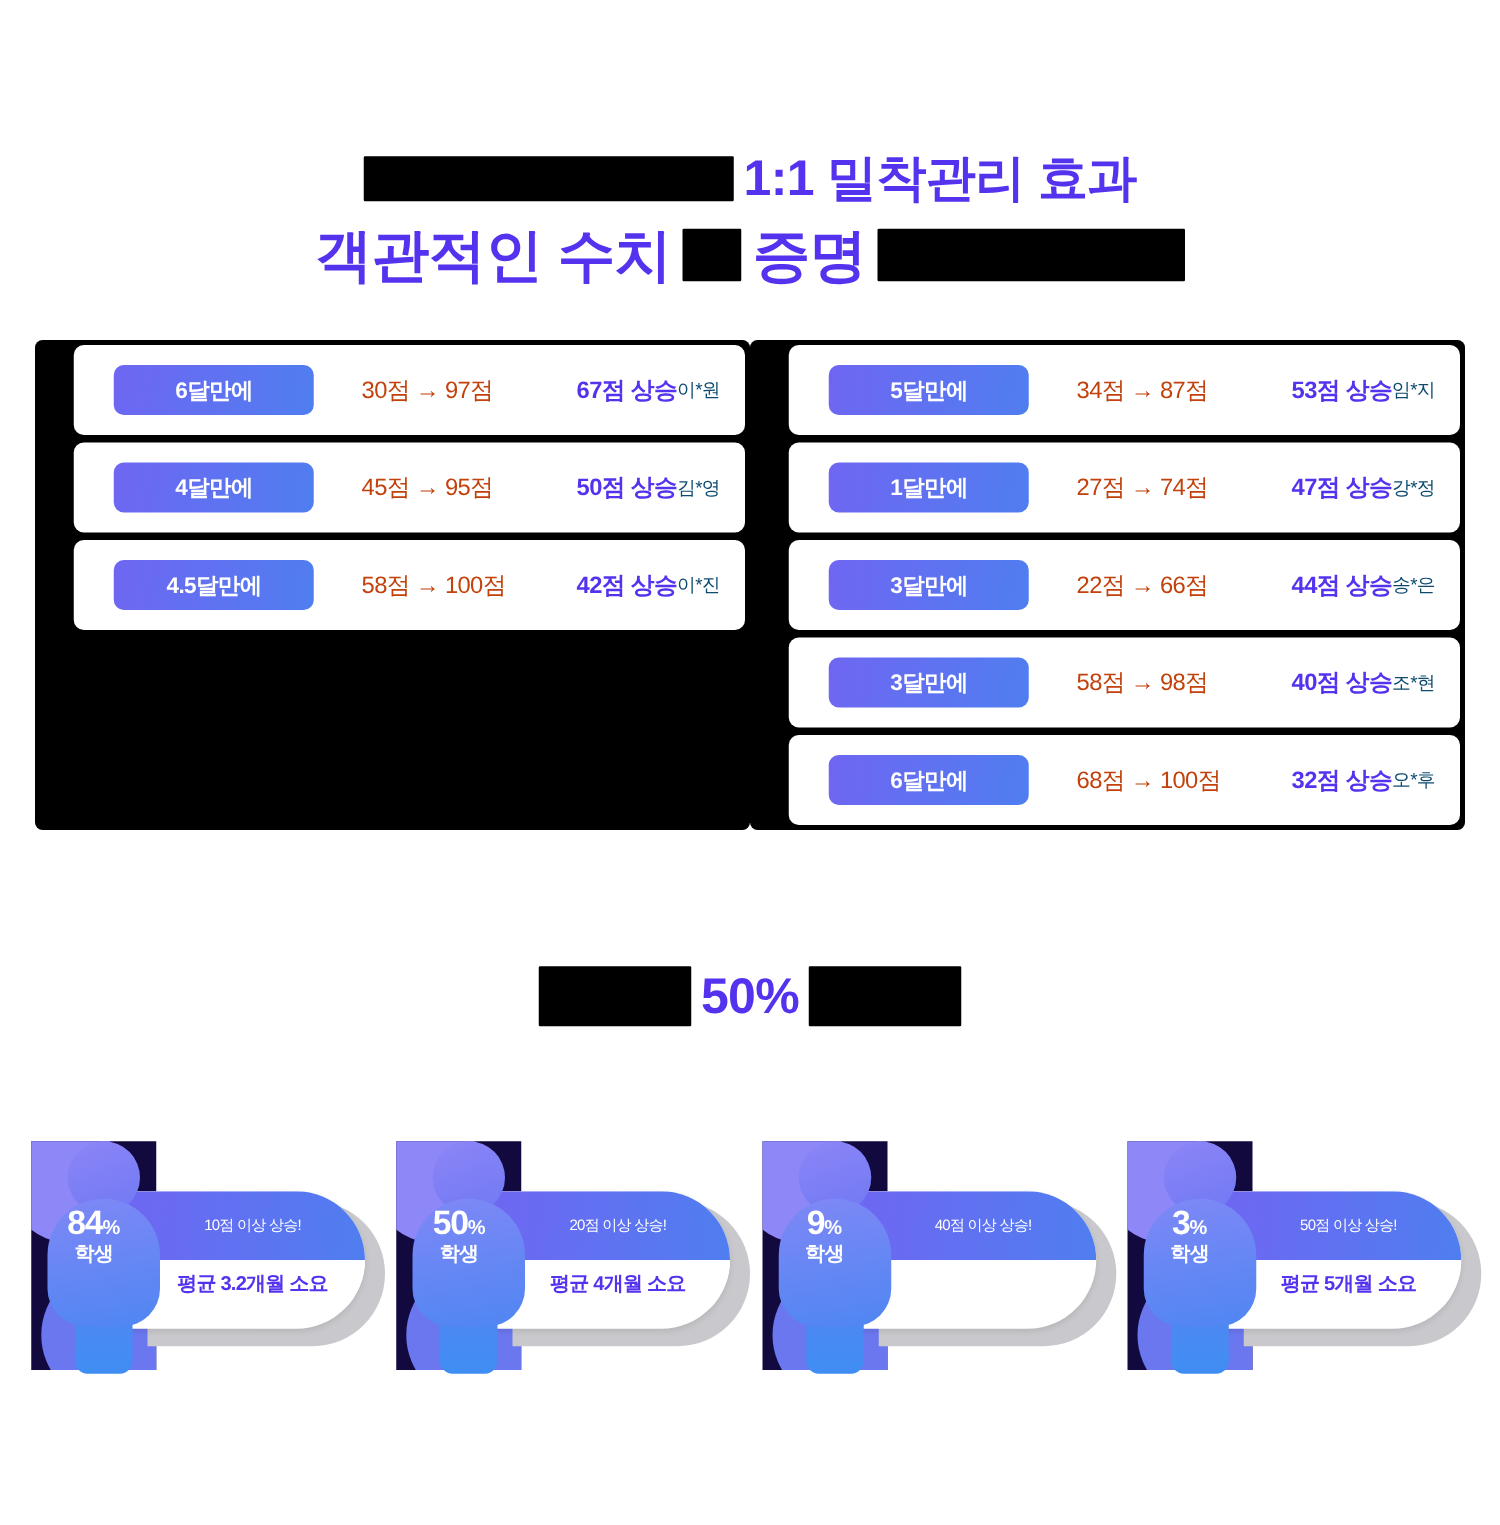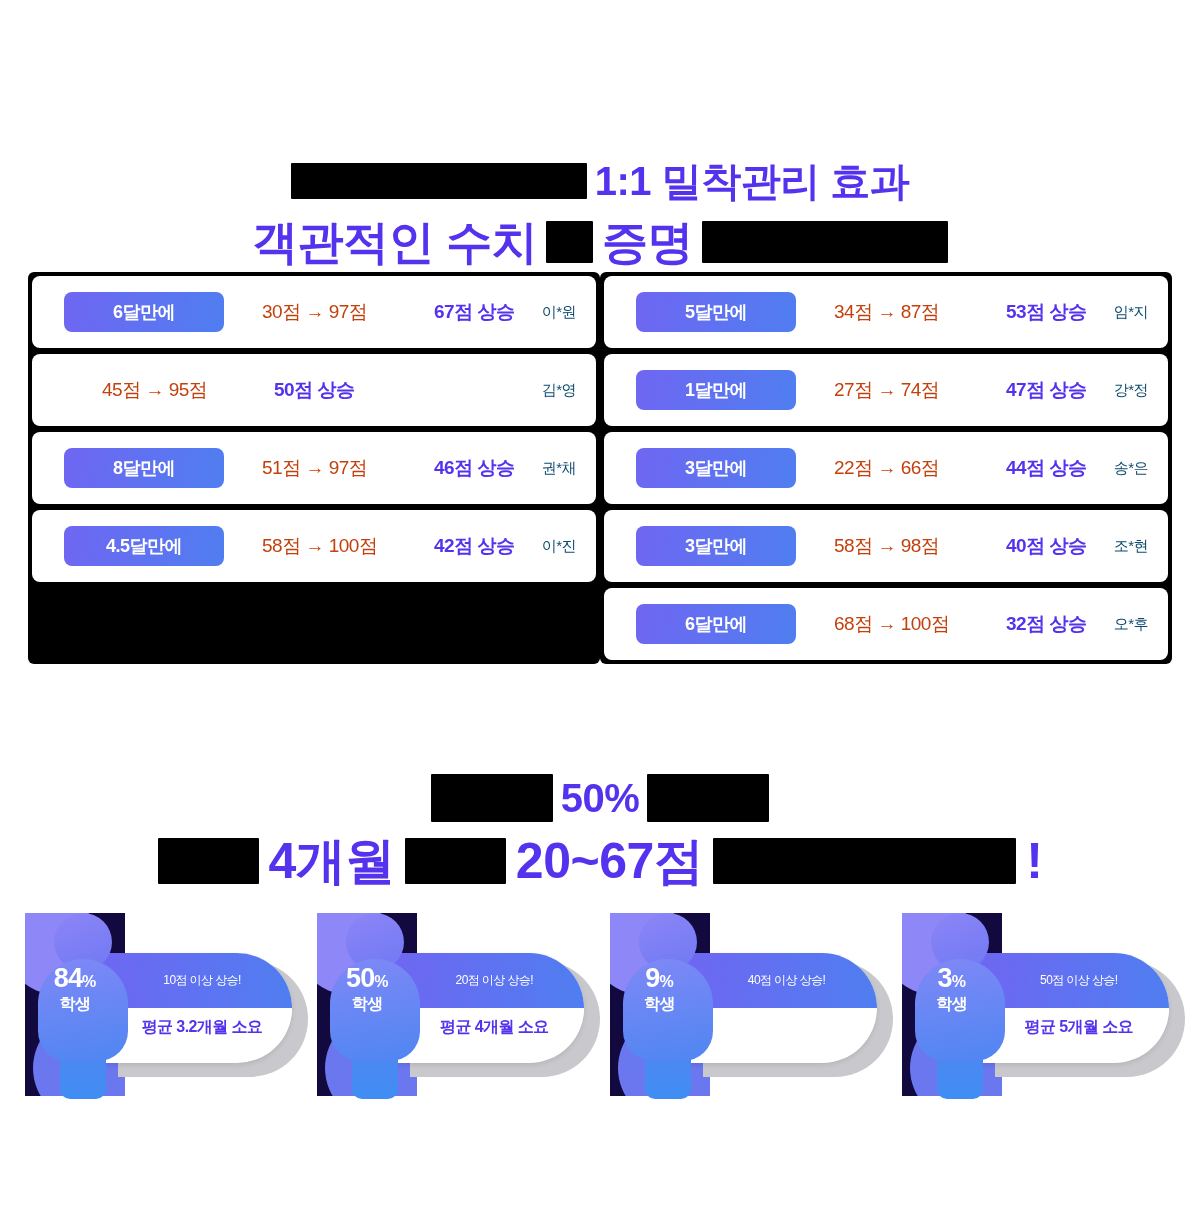--- a/index.html
+++ b/index.html
@@ -20,21 +20,21 @@
     top: 118px;
     left: 0;
     width: 1200px;
     text-align: center;
   }
   .hl-line {
     display: block;
     white-space: nowrap;
     line-height: 1.18;
   }
-  .hl-line-a { font-size: 40px; margin-top: 37px; }
+  .hl-line-a { font-size: 40px; }
   .hl-line-b { font-size: 46px; margin-top: 6px; }
 
   .redact {
     display: inline-block;
     background: #000000;
     color: transparent;
     font-weight: 900;
     letter-spacing: 0.5px;
     vertical-align: middle;
     border-radius: 1px;
@@ -61,20 +61,21 @@
     justify-content: space-between;
   }
   .table-group {
     width: 676px;
     background: #000000;
     border-radius: 6px;
     padding: 4px 4px 4px 4px;
     display: flex;
     flex-direction: column;
     gap: 6px;
+    align-items: flex-end;
   }
   .result-row {
     background: #ffffff;
     border-radius: 8px;
     height: 72px;
     display: flex;
     align-items: center;
     padding: 0 20px 0 32px;
   }
   .period-badge {
@@ -293,29 +294,24 @@
 
 <div class="tables">
   <div class="table-group">
       <div class="result-row">
         <div class="period-badge">6달만에</div>
         <div class="score-change">30점 → 97점</div>
         <div class="gain">67점 상승</div>
         <div class="student-name">이*원</div>
       </div>
       <div class="result-row">
+        <div class="period-badge">4달만에</div>
         <div class="score-change">45점 → 95점</div>
         <div class="gain">50점 상승</div>
         <div class="student-name">김*영</div>
-      </div>
-      <div class="result-row">
-        <div class="period-badge">8달만에</div>
-        <div class="score-change">51점 → 97점</div>
-        <div class="gain">46점 상승</div>
-        <div class="student-name">권*채</div>
       </div>
       <div class="result-row">
         <div class="period-badge">4.5달만에</div>
         <div class="score-change">58점 → 100점</div>
         <div class="gain">42점 상승</div>
         <div class="student-name">이*진</div>
       </div>
     </div>
   <div class="table-group">
       <div class="result-row">
@@ -346,21 +342,20 @@
         <div class="period-badge">6달만에</div>
         <div class="score-change">68점 → 100점</div>
         <div class="gain">32점 상승</div>
         <div class="student-name">오*후</div>
       </div>
     </div>
 </div>
 
 <div class="headline-2">
   <div class="hl-line hl2-line-a"><span class="redact">학생중</span> <span class="hl-accent">50%</span> <span class="redact">이상이</span></div>
-  <div class="hl-line hl2-line-b"><span class="redact">평균</span> <span class="hl-accent">4개월</span> <span class="redact">만에</span> <span class="hl-accent">20~67점</span> <span class="redact">상승했습니다</span> <span class="hl-accent">!</span></div>
 </div>
 
 <div class="stat-cards">
     <div class="stat-card">
     <div class="navy-block">
       <div class="navy-circle"></div>
       <div class="navy-arc"></div>
     </div>
     <div class="grey-shadow"></div>
     <div class="pill">

